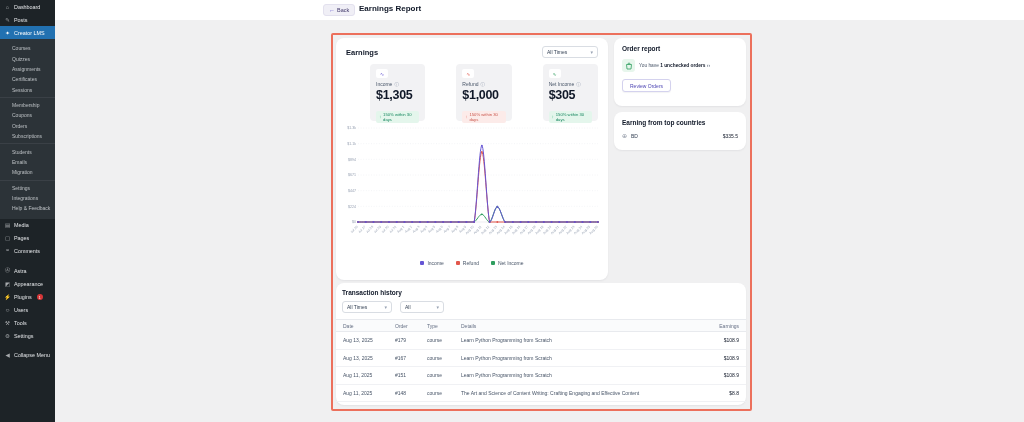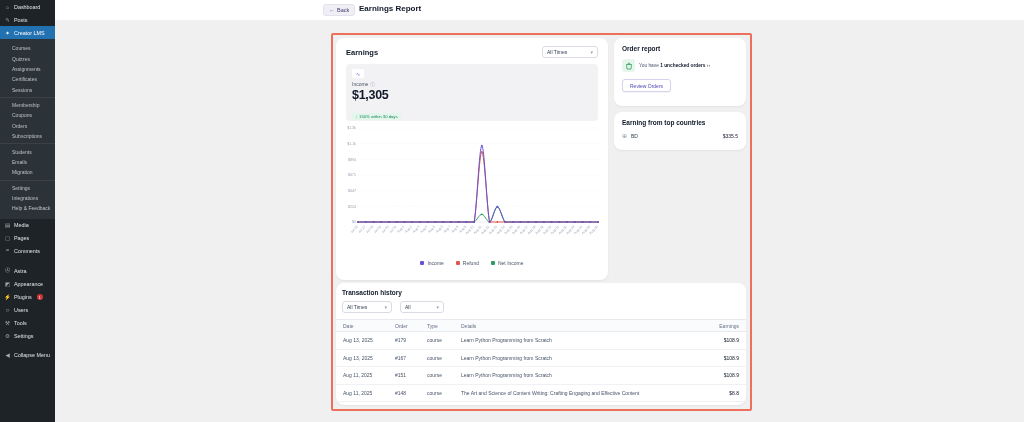--- a/index.html
+++ b/index.html
@@ -31,21 +31,21 @@
   .hl-rect { position:absolute; left:331px; top:33px; width:421px; height:378px; border:2px solid #ec705c; border-radius:2px; z-index:4; pointer-events:none; }
 
   
   .earnings-card { left:336px; top:38px; width:272px; height:242px; }
   .card-title { font-size:7.5px; font-weight:bold; color:#101828; }
   .earn-head { display:flex; justify-content:space-between; align-items:center; padding:8px 10px 4px 10px; }
   .select { display:inline-flex; justify-content:space-between; align-items:center; border:1px solid #d9dde3; border-radius:3px; background:#fff; font-size:5px; color:#344054; padding:0 4px; height:12px; cursor:pointer; }
   .select .chev { color:#98a2b3; font-size:5px; margin-left:4px; }
   .earn-select { width:56px; }
   .stats { display:flex; gap:7px; padding:2px 10px 0 10px; }
-  .stat { flex:1; background:#f2f2f4; border-radius:4px; padding:5px 6px; height:57px; }
+  .stat { flex:1; background:#f2f2f4; border-radius:4px; padding:5px 6px; height:57px;margin-left:24px; }
   .stat .chip { width:12px; height:9px; background:#fff; border-radius:2px; display:flex; align-items:center; justify-content:center; font-size:5px; margin-bottom:3px; }
   .stat .lbl { font-size:5px; color:#475467; display:flex; align-items:center; gap:2px; }
   .stat .lbl .info { color:#98a2b3; font-size:4.5px; }
   .stat .val { font-size:12.5px; font-weight:bold; color:#101828; letter-spacing:-0.3px; margin:1px 0 2px 0; }
   .stat .trend { display:inline-flex; align-items:center; gap:2px; font-size:4.2px; padding:1px 3px; border-radius:2px; }
   .trend.positive { background:#e4f6ec; color:#12845c; }
   .trend.positive .tarr { color:#17a267; }
   .trend.negative { background:#fcebe9; color:#c9544a; }
   .trend.negative .tarr { color:#e05b50; }
   .chart-wrap { position:absolute; left:4px; top:84px; width:264px; height:134px; }
@@ -187,20 +187,34 @@
       <div class="select earn-select">
         <span>All Times</span>
         <span class="chev">▾</span>
       </div>
     </div>
     <div class="stats" id="stats">
         <div class="stat"><div class="chip" style="color: rgb(101, 84, 212);">∿</div><div class="lbl">
             <span>Income</span>
             <span class="info">ⓘ</span>
           </div><div class="val">$1,305</div><span class="trend positive">
+            <span class="tarr">↑</span>
+            <span>150% within 30 days</span>
+          </span></div>
+        <div class="stat"><div class="chip" style="color: rgb(226, 87, 76);">∿</div><div class="lbl">
+            <span>Refund</span>
+            <span class="info">ⓘ</span>
+          </div><div class="val">$1,000</div><span class="trend negative">
+            <span class="tarr">↑</span>
+            <span>150% within 30 days</span>
+          </span></div>
+        <div class="stat"><div class="chip" style="color: rgb(47, 158, 95);">∿</div><div class="lbl">
+            <span>Net Income</span>
+            <span class="info">ⓘ</span>
+          </div><div class="val">$305</div><span class="trend positive">
             <span class="tarr">↑</span>
             <span>150% within 30 days</span>
           </span></div>
       </div>
     <div class="chart-wrap" id="chart"><svg width="264" height="134" viewBox="0 0 264 134">
           <line x1="18" x2="258" y1="100" y2="100" stroke="#d8dbe0" stroke-width="0.5"></line>
           <text x="16" y="101.2" text-anchor="end" class="ylab">$0</text>
           <line x1="18" x2="258" y1="84.33333333333333" y2="84.33333333333333" stroke="#e9eaee" stroke-width="0.5" stroke-dasharray="1,1.6"></line>
           <text x="16" y="85.53333333333333" text-anchor="end" class="ylab">$224</text>
           <line x1="18" x2="258" y1="68.66666666666667" y2="68.66666666666667" stroke="#e9eaee" stroke-width="0.5" stroke-dasharray="1,1.6"></line>

